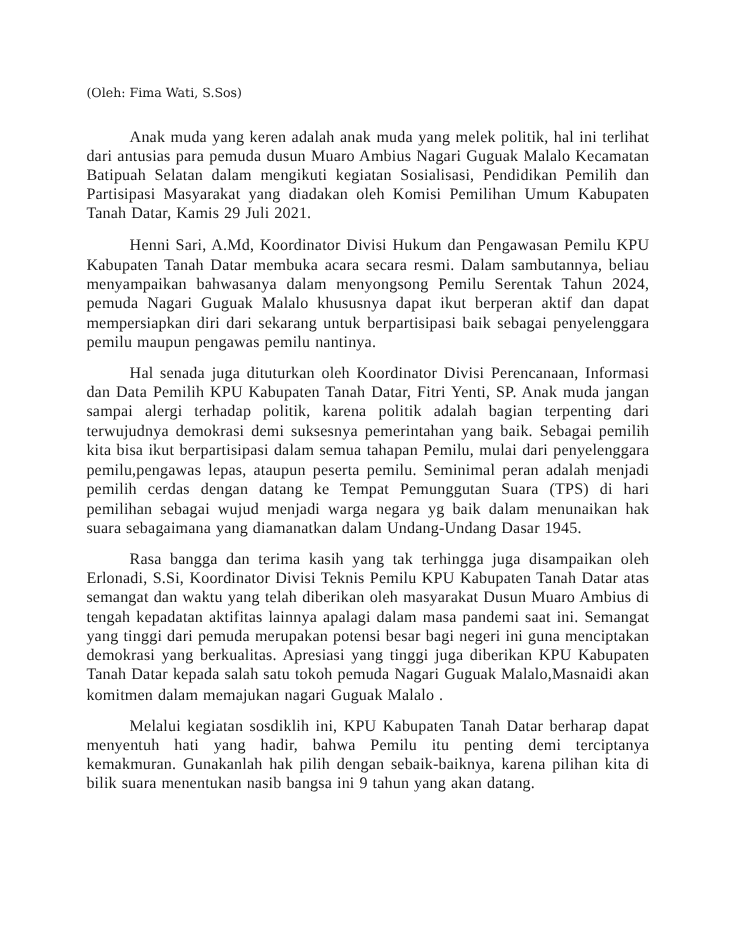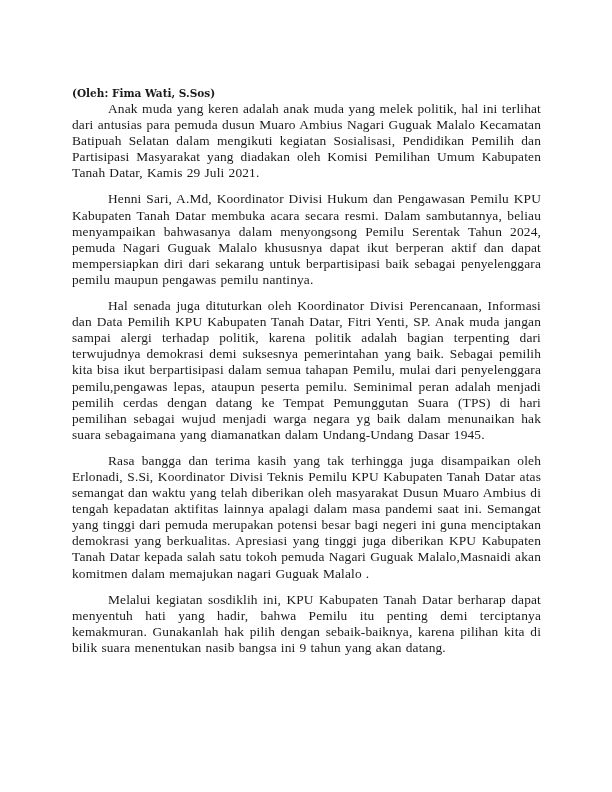--- a/index.html
+++ b/index.html
@@ -15,26 +15,26 @@
     .title {
       font-family: "DejaVu Serif", serif;
       font-weight: bold;
       font-size: 13.5px;
       line-height: 18px;
       margin: 0;
       letter-spacing: 0.1px;
     }
     .byline {
       font-family: "DejaVu Serif", serif;
-      font-weight: bold;
+      font-weight: normal;
       font-size: 10.5px;
       line-height: 16px;
-      margin: 15px 0 0 0;
+      margin: 0 0 0 0;
     }
-    .body { }
+    .body { margin-top: 20px; }
     .para {
       font-family: "Liberation Serif", serif;
       font-size: 13.4px;
       line-height: 16.1px;
       text-align: justify;
       text-indent: 36px;
       margin: 0 0 10px 0;
       letter-spacing: 0.15px;
       word-spacing: 0.6px;
     }

